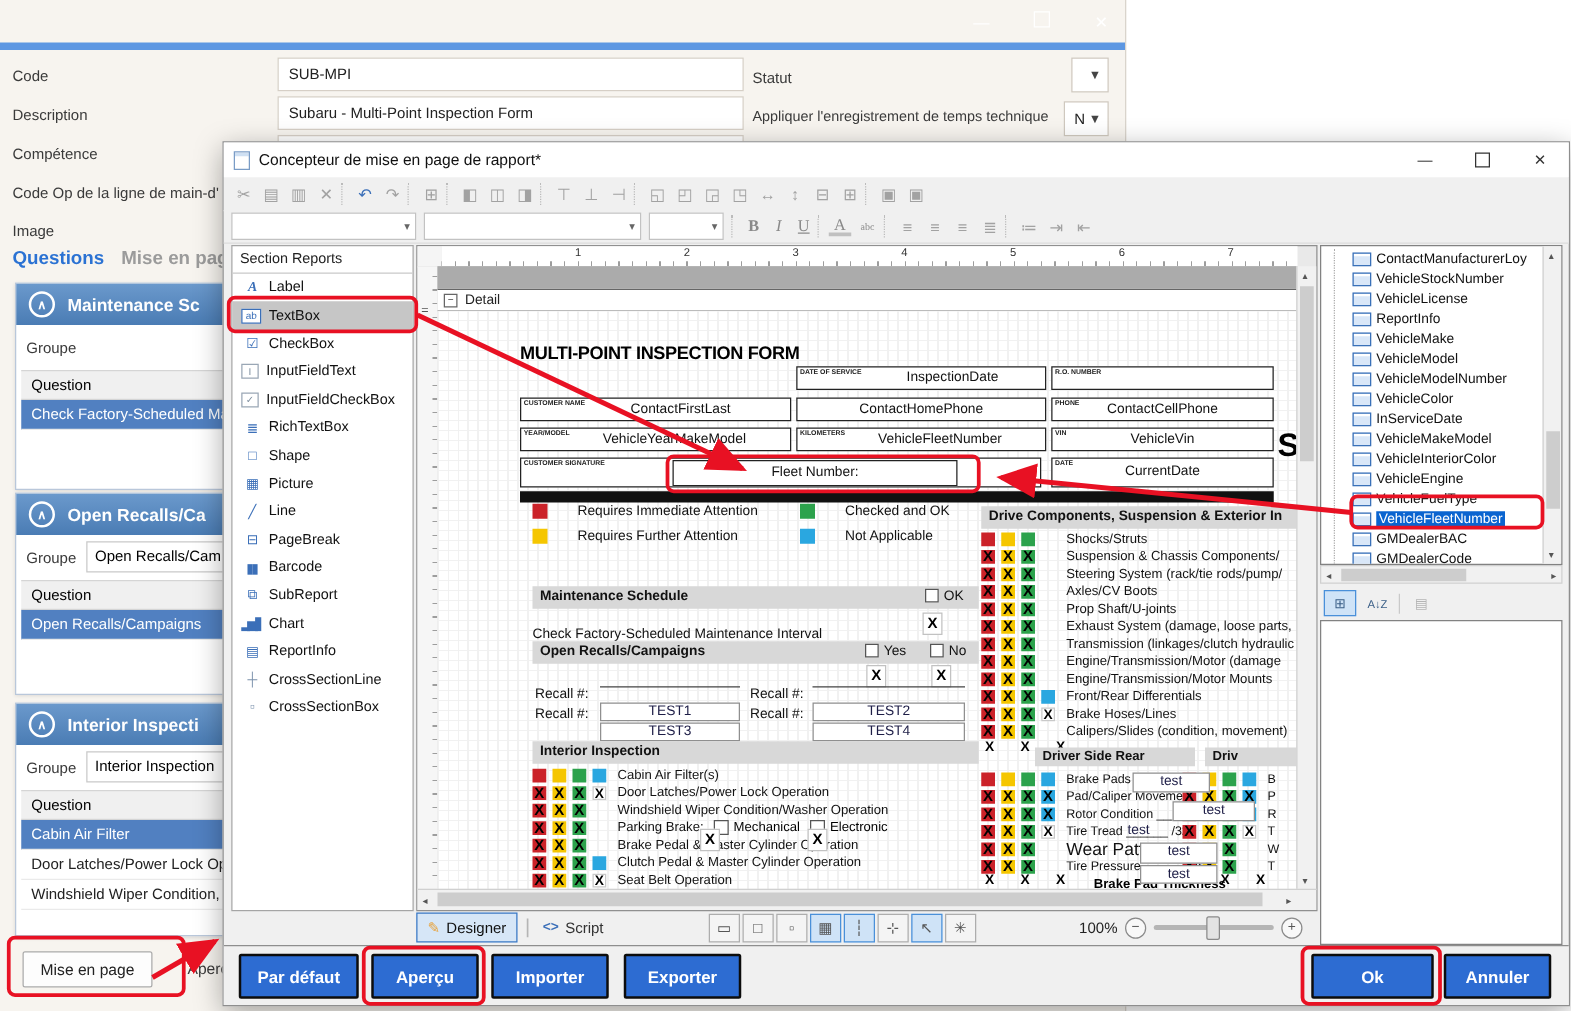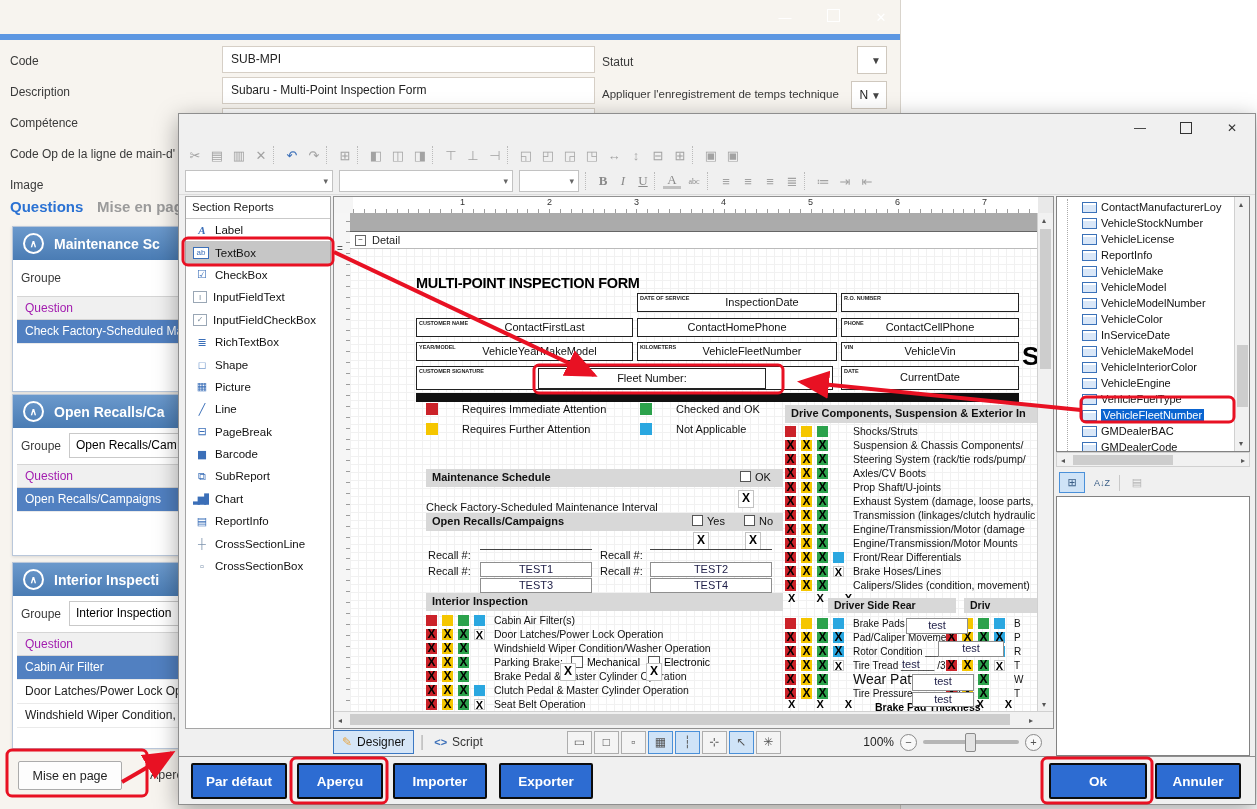--- a/index.html
+++ b/index.html
@@ -18,21 +18,21 @@
   .dd .ddval{font-size:12px;color:#222;margin-right:3px;overflow:hidden;}
   .tab{position:absolute;font-size:15px;font-weight:bold;}
   .tab.active{color:#2b72d3;}
   .tab.inactive{color:#9b9b9b;}
   .sect{position:absolute;left:12px;width:252px;background:#fff;border:1px solid #b9c7da;box-shadow:0 1px 3px rgba(0,0,0,.12);}
   .sect-head{height:33px;background:linear-gradient(#6b99cc,#4a7cb4);color:#fff;font-weight:bold;font-size:14px;display:flex;align-items:center;padding-left:10px;gap:10px;overflow:hidden;white-space:nowrap;}
   .chev{width:17px;height:17px;border:2px solid #fff;border-radius:50%;display:inline-flex;align-items:center;justify-content:center;font-size:10px;flex:none;}
   .grp-row{position:relative;height:36px;}
   .grp-lab{position:absolute;left:8px;top:11px;font-size:12px;color:#3a3a3a;}
   .grp-input{position:absolute;left:56px;top:5px;right:6px;height:25px;border:1px solid #c9c9c9;font-size:12px;padding:4px 6px;box-sizing:border-box;white-space:nowrap;overflow:hidden;background:#fff;}
-  .q-head{height:22px;line-height:22px;padding-left:8px;font-size:12px;color:#a21caf;background:#f0f0f0;border-top:1px solid #d5d5d5;border-bottom:1px solid #d5d5d5;margin:0 4px;}
+  .q-head{height:22px;line-height:22px;padding-left:8px;font-size:12px;color:#000000;background:#f0f0f0;border-top:1px solid #d5d5d5;border-bottom:1px solid #d5d5d5;margin:0 4px;}
   .q-rows{margin:0 4px;}
   .q-row{height:23px;line-height:23px;padding-left:8px;font-size:12px;color:#222;border-bottom:1px solid #eaeaea;white-space:nowrap;overflow:hidden;}
   .q-row.selected{background:#5180c1;color:#fff;}
   .btn-light{position:absolute;background:#fdfdfd;border:1px solid #ababab;border-radius:2px;font-size:12.5px;color:#222;display:flex;align-items:center;justify-content:center;}
   
   .dlg{position:absolute;left:178px;top:113px;width:1078px;height:692px;background:#f0f0f0;border:1px solid #8e8e8e;box-shadow:0 6px 22px rgba(0,0,0,.35);box-sizing:border-box;}
   .dlg-title{position:absolute;left:0;top:0;right:0;height:28px;background:#fff;display:flex;align-items:center;padding-left:8px;gap:7px;font-size:12.5px;color:#111;}
   .dlg-ico{width:11px;height:13px;background:#fff;border:1px solid #7a9cc6;box-shadow:inset 0 3px 0 #cfe0f3;flex:none;}
   .dlg-wbtns{position:absolute;right:0;top:0;height:28px;display:flex;}
   .dlg-wb{width:46px;height:28px;display:flex;align-items:center;justify-content:center;color:#333;font-size:12px;}
@@ -211,20 +211,24 @@
           <div class="q-row">Door Latches/Power Lock Op</div>
           <div class="q-row">Windshield Wiper Condition,</div>
         </div>
     </div>
 
     <div class="btn-light" style="left:18px;top:761px;width:102px;height:27px;">Mise en page</div>
     <div class="flabel" style="left:150px;top:768px;font-size:12.5px;">Aperçu</div>
   </div>
 
   <div class="dlg">
+    <div class="dlg-title">
+      <span class="dlg-ico"></span>
+      <span>Concepteur de mise en page de rapport*</span>
+    </div>
     <div class="dlg-wbtns">
       <span class="dlg-wb">—</span>
       <span class="dlg-wb">
           <span style="width:10px;height:10px;border:1px solid #333;display:inline-block;"></span>
         </span>
       <span class="dlg-wb">✕</span>
     </div>
 
     <div class="tbar t1">
 

